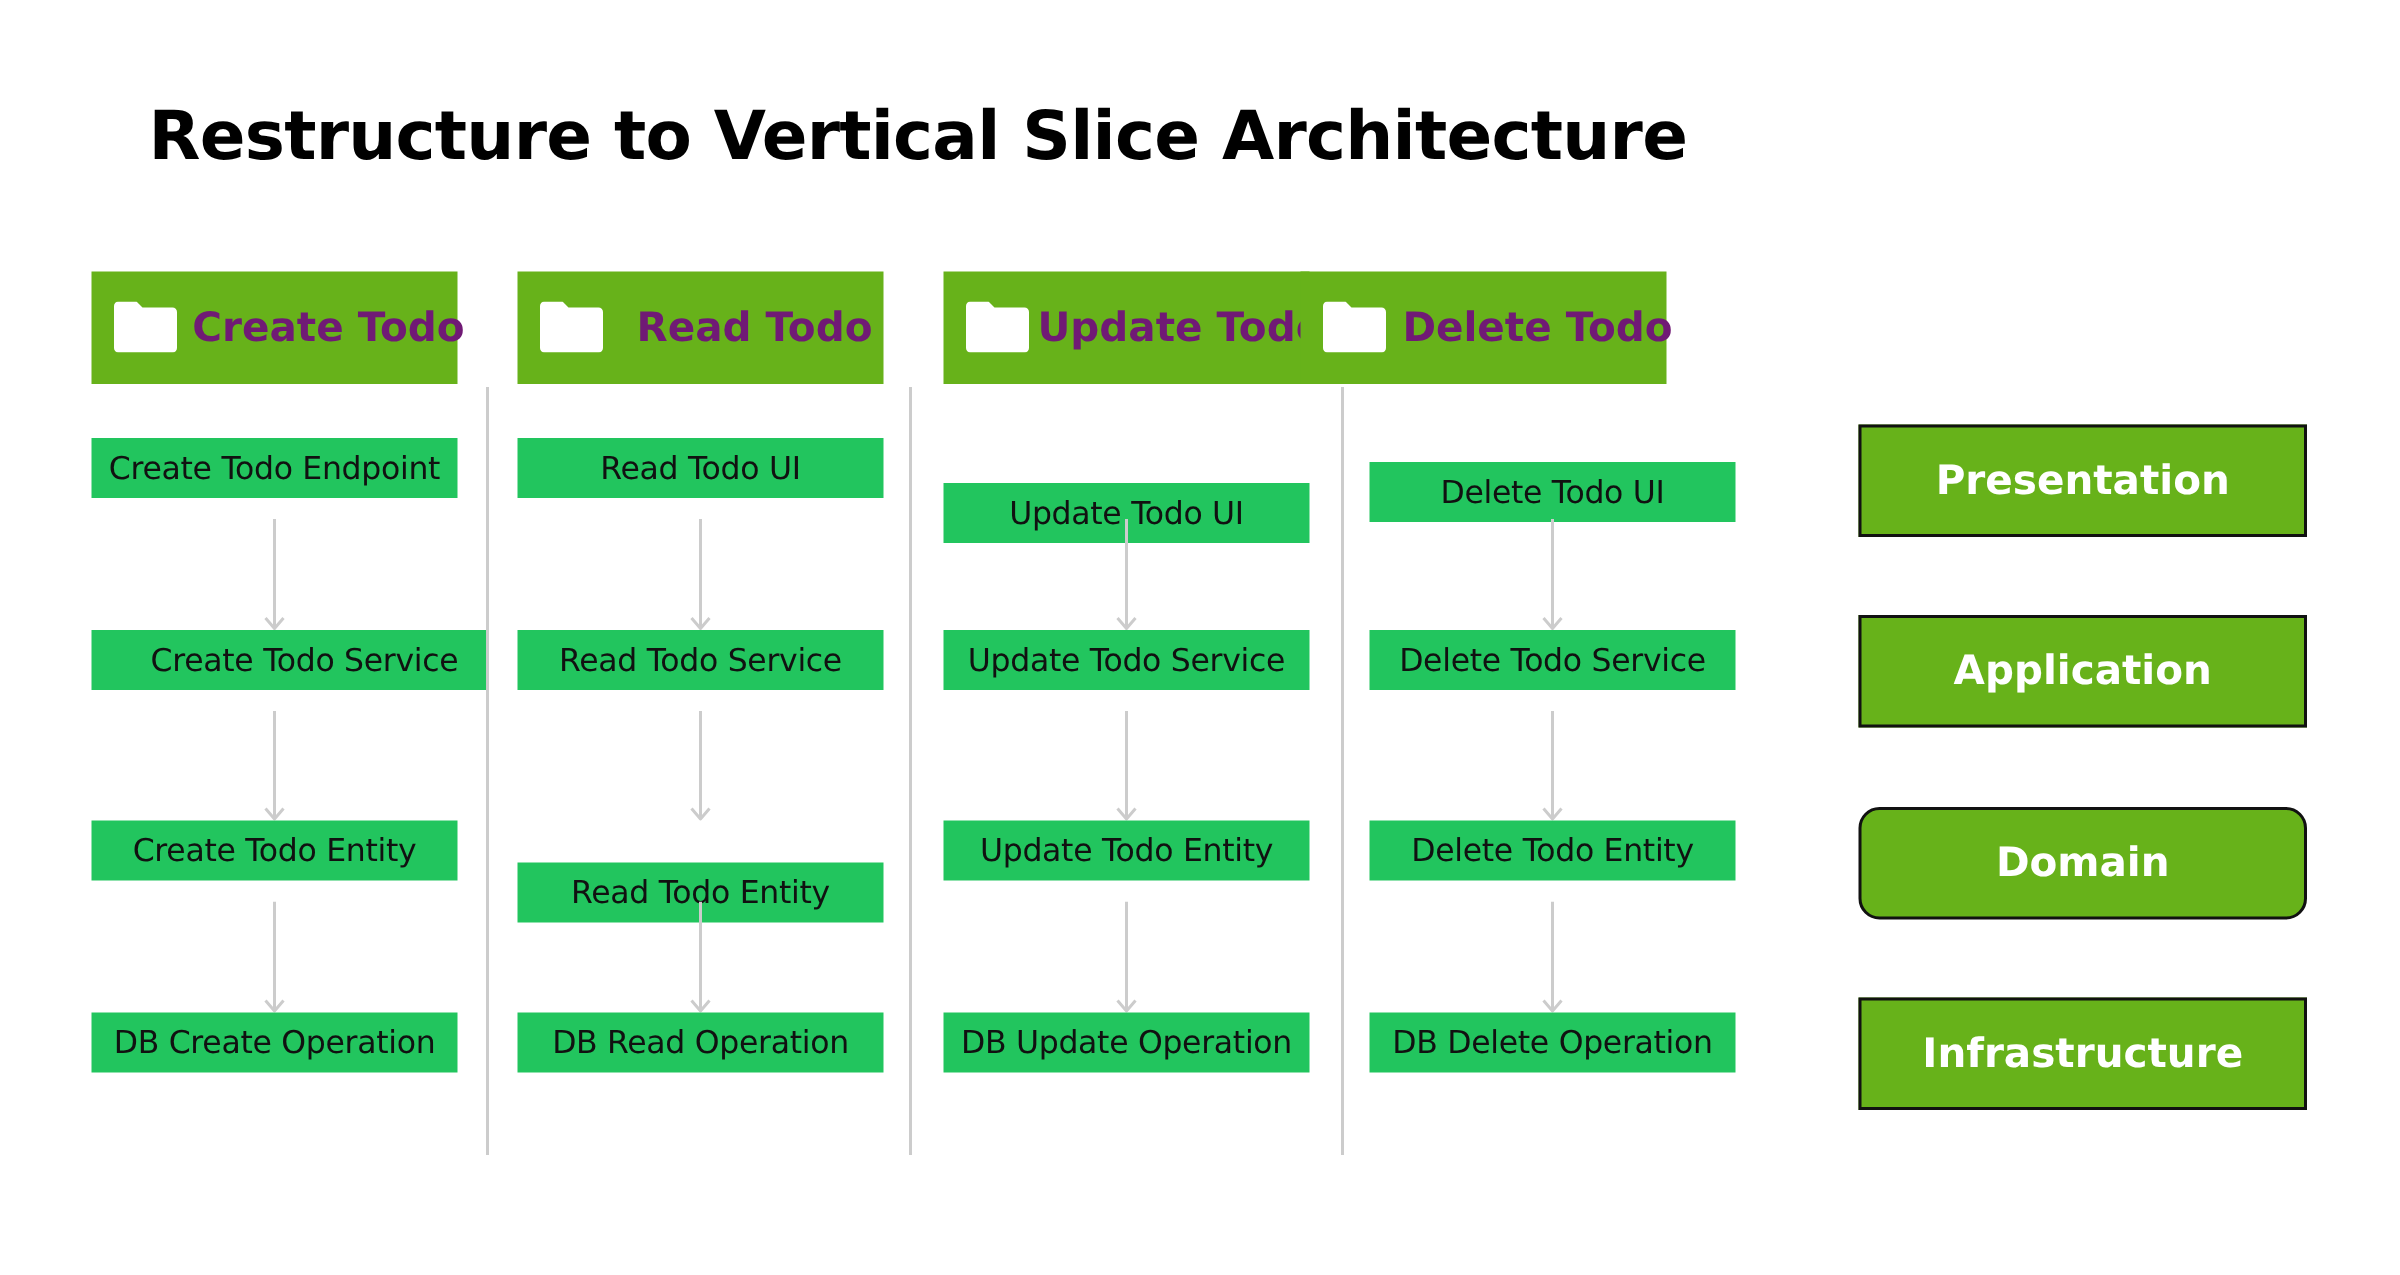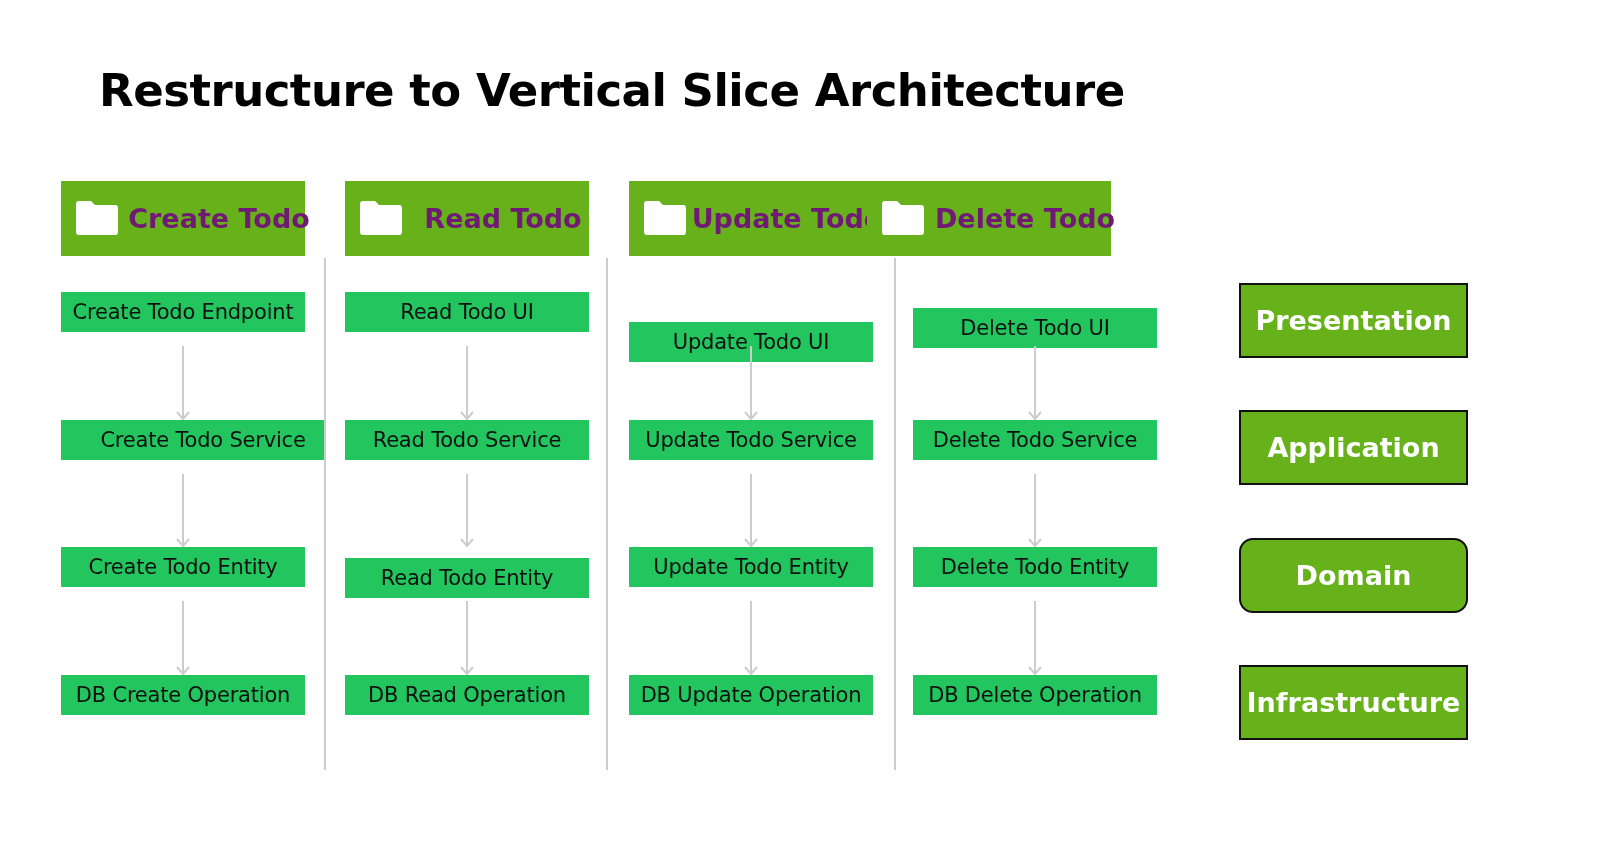--- a/index.html
+++ b/index.html
@@ -8,21 +8,21 @@
     .title { position: absolute; left: 62px; top: 64px; font-size: 45px; font-weight: bold;
       color: #000; letter-spacing: -0.5px; white-space: nowrap; margin-left: 37px; }
     .col-header { position: absolute; top: 181px; width: 244px; height: 75px; background: #67b21a;
       display: flex; align-items: center; color: #701a75; font-size: 27px; font-weight: bold; box-sizing: border-box; }
     .col-header .folder { position: absolute; left: 15px; top: 20px; width: 42px; height: 34px; }
     .col-header .label { position: absolute; left: 72px; right: 0; top: 0; bottom: 0; display: flex; align-items: center; justify-content: center; white-space: nowrap; }
     .item { position: absolute; width: 244px; height: 40px; background: #22c55e; display: flex;
       align-items: center; justify-content: center; font-size: 21px; color: #111; white-space: nowrap; letter-spacing: -0.2px; }
     .arrow { position: absolute; width: 16px; }
     .sep { position: absolute; top: 258px; width: 2px; height: 512px; background: #cccccc; }
-    .layer { position: absolute; left: 1239px; width: 229px; height: 75px; background: #67b21a;
+    .layer { position: absolute; left: 1239px; width: 299px; height: 75px; background: #67b21a;
       border: 2px solid #111; box-sizing: border-box; display: flex; align-items: center; justify-content: center;
       color: #fff; font-size: 27px; font-weight: bold; }
   </style>
 </head>
 <body>
 
 <div class="title">Restructure to Vertical Slice Architecture</div>
 
 <div id="diagram">
     <div class="col-header" style="left: 61px;">
@@ -58,21 +58,21 @@
     <div class="item" style="left: 345px; top: 292px;">Read Todo UI</div>
     <div class="arrow" style="left: 459px; top: 346px; height: 74px;"><svg width="16" height="74" viewBox="0 0 16 74">
         <line x1="8" y1="0" x2="8" y2="73" stroke="#cccccc" stroke-width="2"></line>
         <polyline points="2,66 8,73 14,66" fill="none" stroke="#cccccc" stroke-width="2"></polyline>
       </svg></div>
     <div class="item" style="left: 345px; top: 420px;">Read Todo Service</div>
     <div class="arrow" style="left: 459px; top: 474px; height: 73px;"><svg width="16" height="73" viewBox="0 0 16 73">
         <line x1="8" y1="0" x2="8" y2="72" stroke="#cccccc" stroke-width="2"></line>
         <polyline points="2,65 8,72 14,65" fill="none" stroke="#cccccc" stroke-width="2"></polyline>
       </svg></div>
-    <div class="item" style="left: 345px; top: 558px; text-align: center;">Read Todo Entity</div>
+    <div class="item" style="left: 345px; top: 575px; text-align: center;">Read Todo Entity</div>
     <div class="arrow" style="left: 459px; top: 601px; height: 74px;"><svg width="16" height="74" viewBox="0 0 16 74">
         <line x1="8" y1="0" x2="8" y2="73" stroke="#cccccc" stroke-width="2"></line>
         <polyline points="2,66 8,73 14,66" fill="none" stroke="#cccccc" stroke-width="2"></polyline>
       </svg></div>
     <div class="item" style="left: 345px; top: 675px;">DB Read Operation</div>
     <div class="col-header" style="left: 629px;">
       <span class="folder"><svg viewBox="0 0 42 34" width="42" height="34">
           <path d="M3 0 H15 L19 4 H39 A3 3 0 0 1 42 7 V31 A3 3 0 0 1 39 34 H3 A3 3 0 0 1 0 31 V3 A3 3 0 0 1 3 0 Z" fill="#ffffff"></path>
           <path d="M0 9 H42" stroke="#67b21a" stroke-width="0"></path>
         </svg></span>

